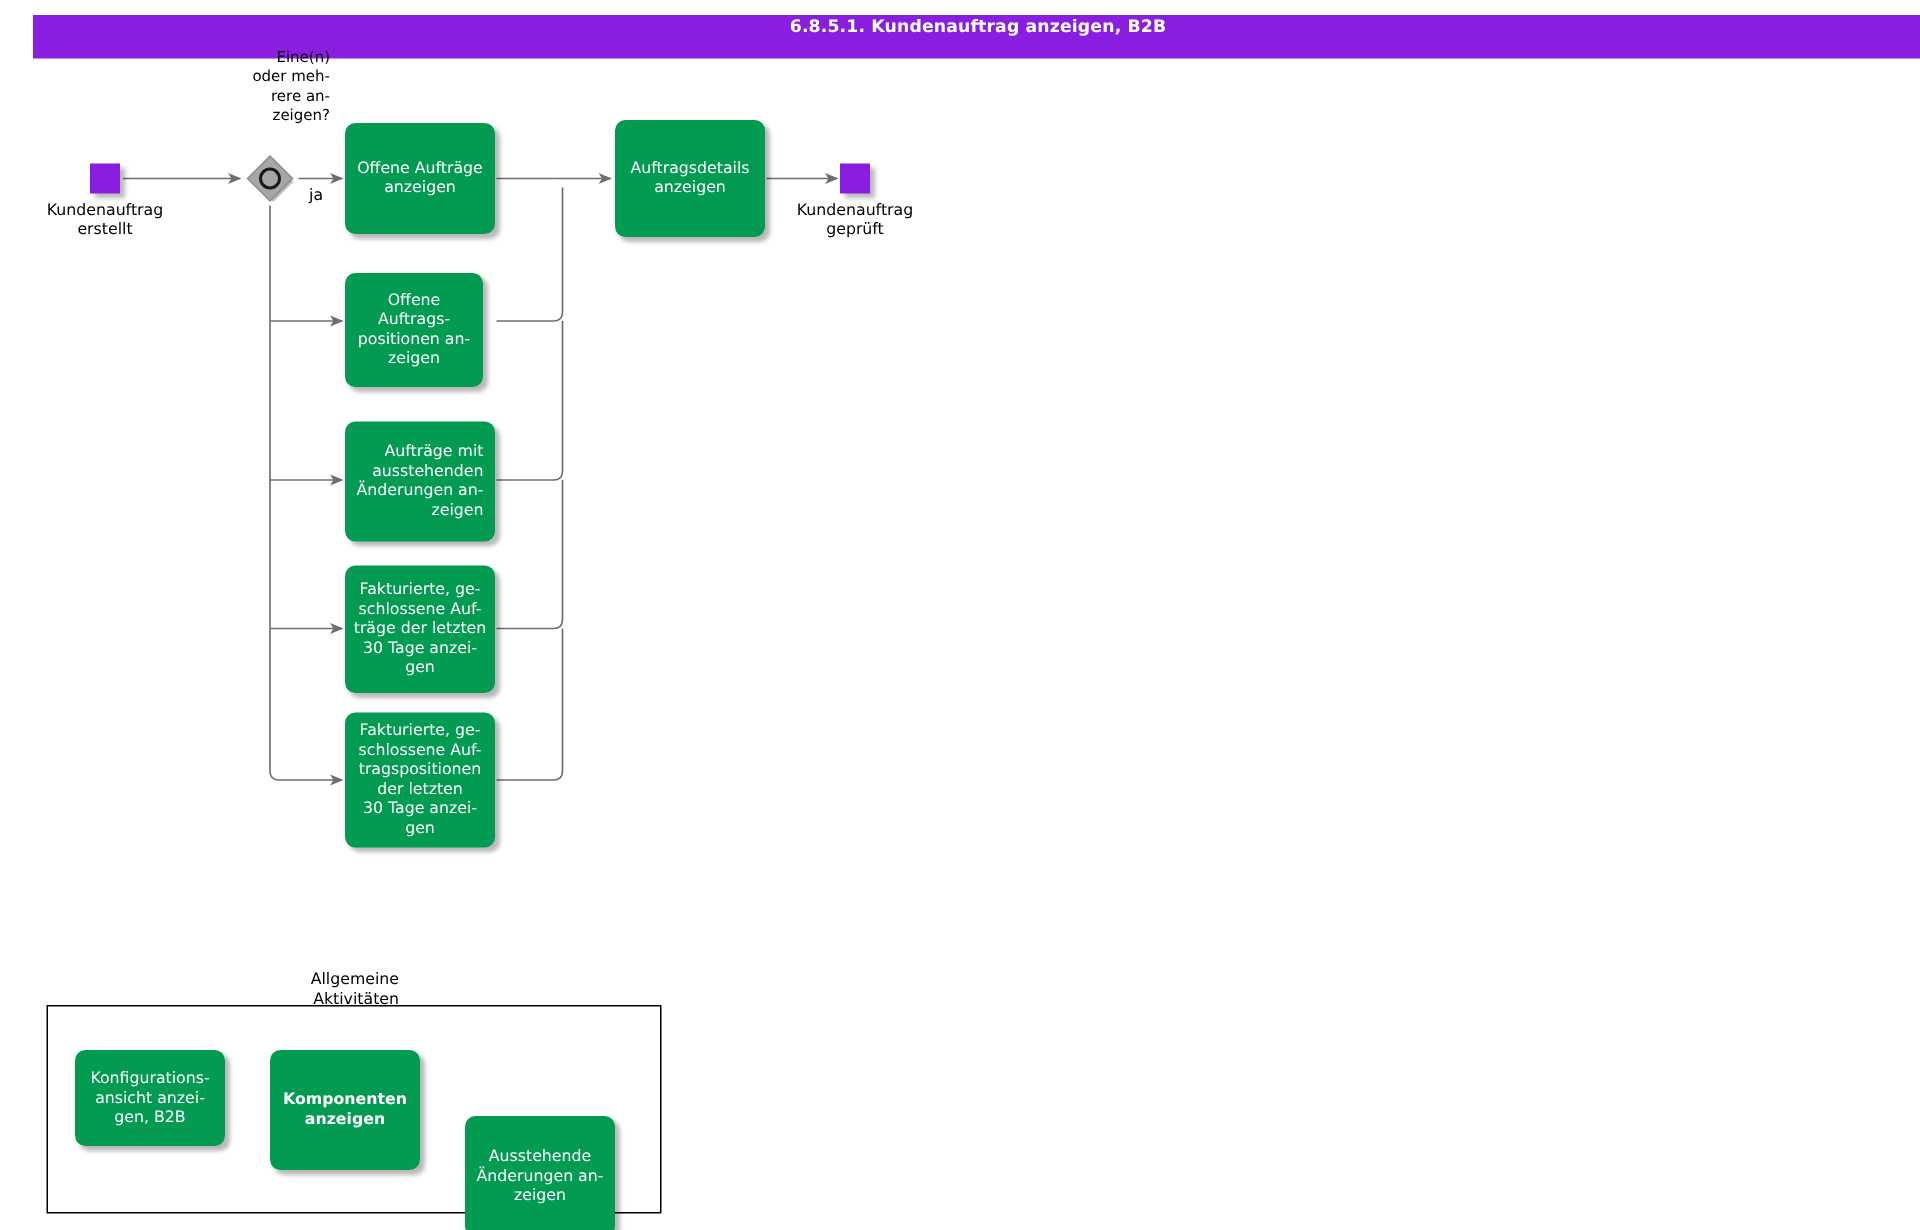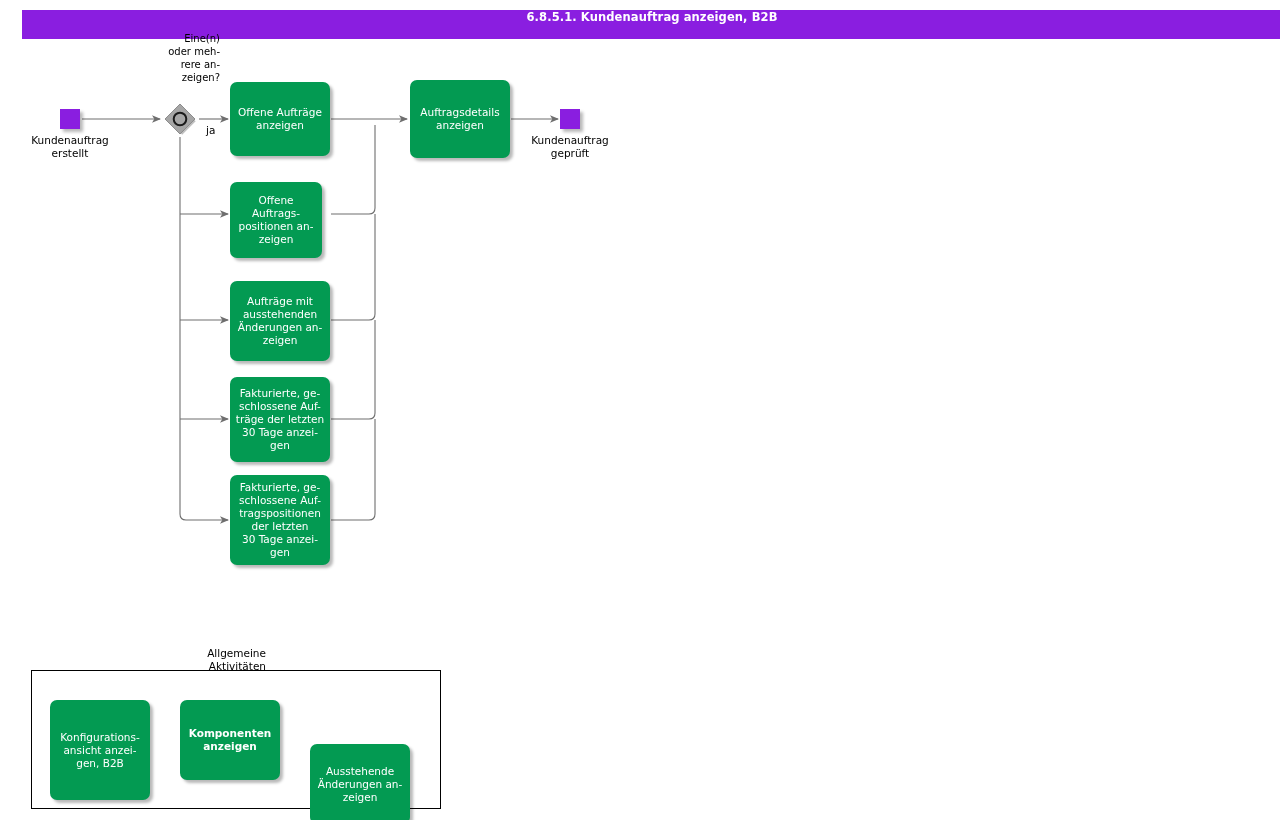--- a/index.html
+++ b/index.html
@@ -189,21 +189,21 @@
 </div>
 <div id="gateway-yes">ja</div>
 
 <div class="task" style="left:230px; top:82px; width:100px; height:74px;">Offene Aufträge
 anzeigen</div>
 
 <div class="task" style="left:230px; top:182px; width:92px; height:76px;">Offene Auftrags-
 positionen an-
 zeigen</div>
 
-<div class="task" style="left:230px; top:281px; width:100px; height:80px;">Aufträge mit
+<div class="task" style="left:230px; top:281px; width:100px; height:80px;text-align:right;">Aufträge mit
 ausstehenden
 Änderungen an-
 zeigen</div>
 
 <div class="task" style="left:230px; top:377px; width:100px; height:85px;">Fakturierte, ge-
 schlossene Auf-
 träge der letzten
 30 Tage anzei-
 gen</div>
 
@@ -219,21 +219,21 @@
 
 <div class="event" style="left:560px; top:109px;"></div>
 <div class="event-label" style="left:520px; top:134px; width:100px;">Kundenauftrag
 geprüft</div>
 
 <div id="group-label">Allgemeine
 Aktivitäten</div>
 
 <div id="group-box"></div>
 
-<div class="task" style="left:50px; top:700px; width:100px; height:100px;">Konfigurations-
+<div class="task" style="left:50px; top:700px; width:100px; height:64px;">Konfigurations-
 ansicht anzei-
 gen, B2B</div>
 
 <div class="task" style="left:180px; top:700px; width:100px; height:80px;font-weight:bold;">Komponenten
 anzeigen</div>
 
 <div class="task" style="left:310px; top:700px; width:100px; height:80px;margin-top:44px;">Ausstehende
 Änderungen an-
 zeigen</div>
 

